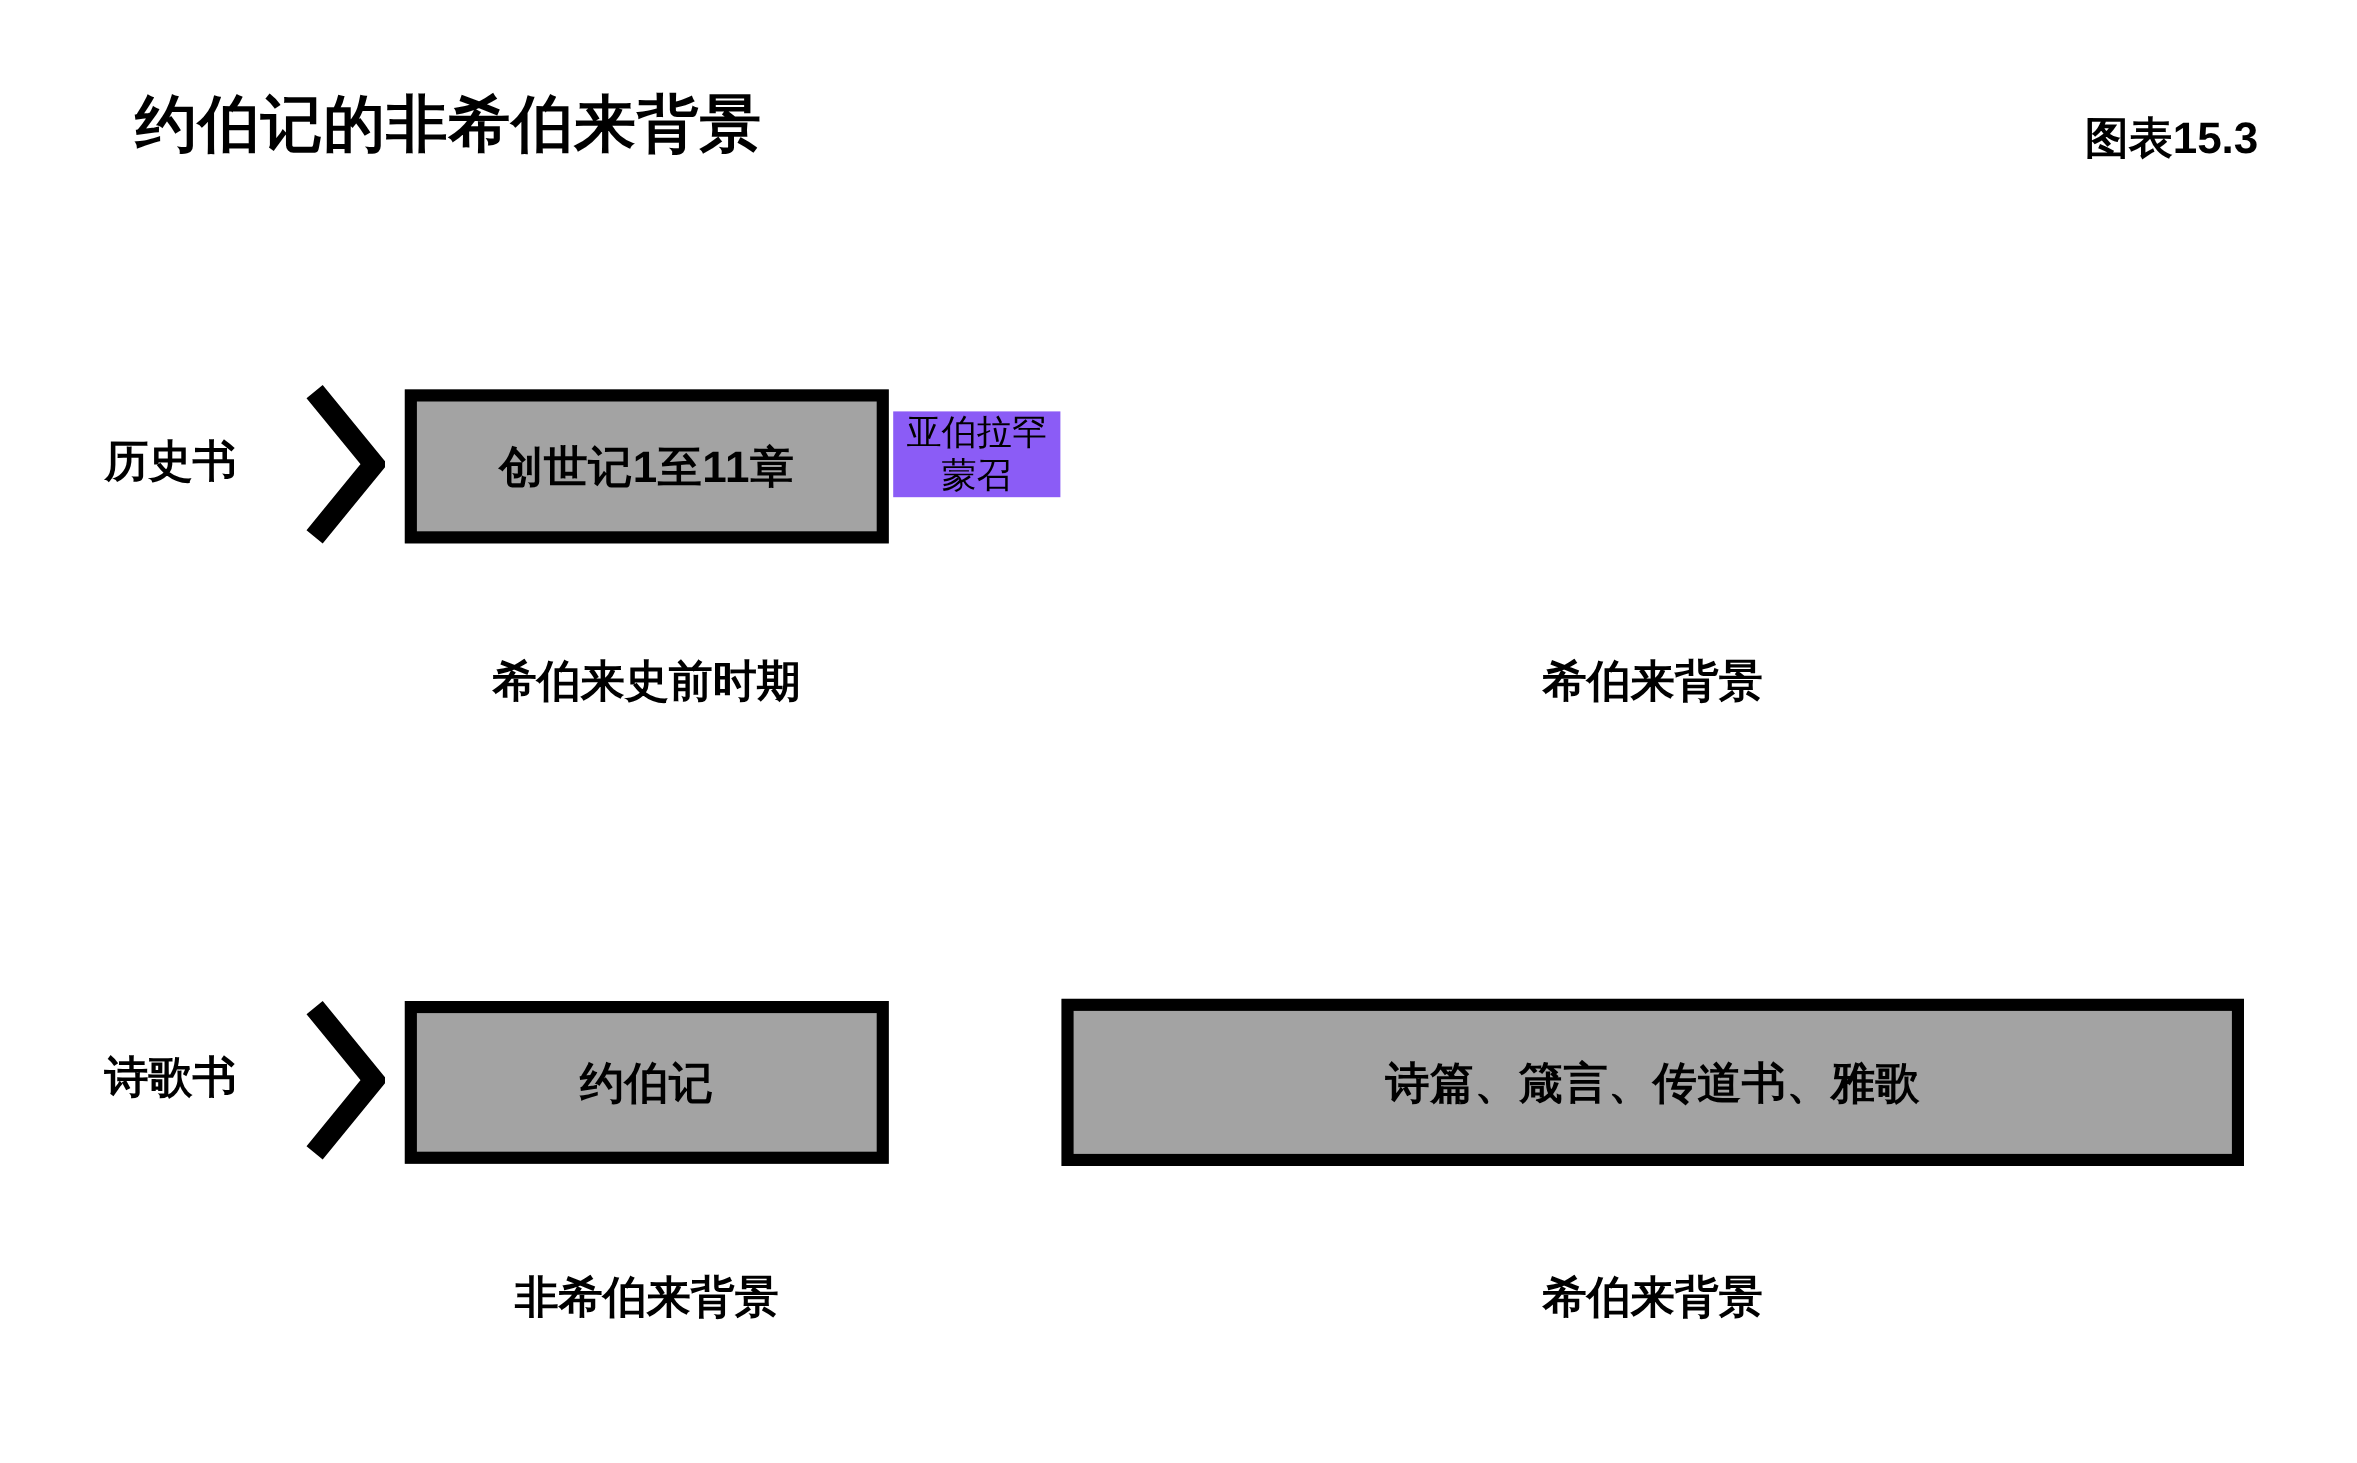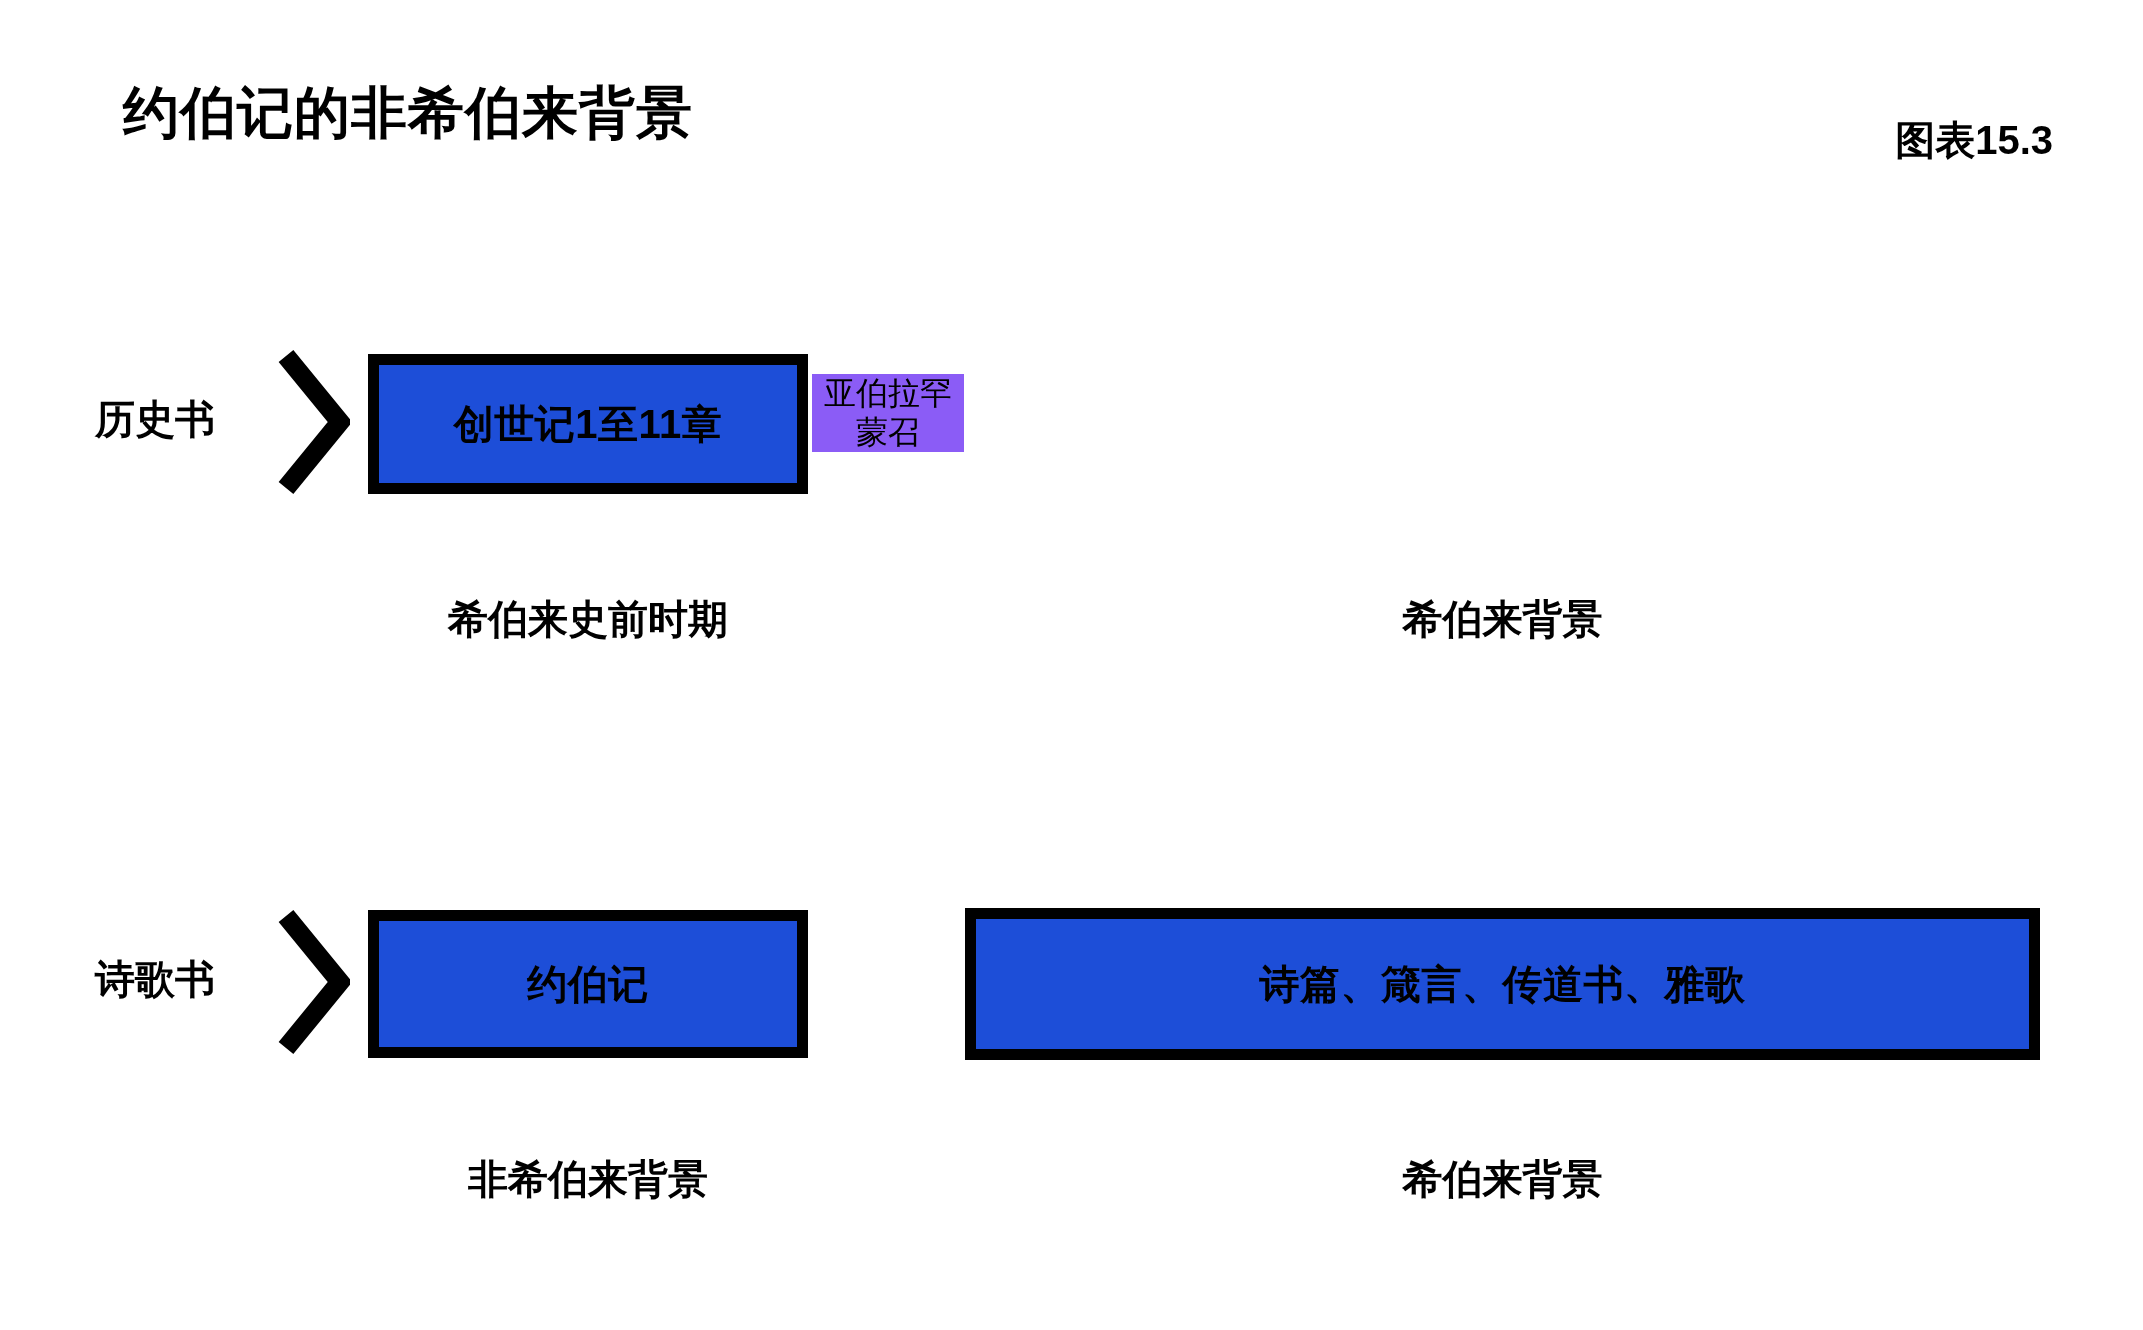--- a/index.html
+++ b/index.html
@@ -23,21 +23,21 @@
     top: 82px;
     font-size: 56px;
     font-weight: bold;
     letter-spacing: 1px;
     line-height: 1.1;
     white-space: nowrap;
   }
   #figure-number {
     position: absolute;
     right: 90px;
-    top: 113px;
+    top: 98px;
     font-size: 40px;
     font-weight: bold;
     white-space: nowrap;
   }
 
   
   .diagram-row {
     position: absolute;
     left: 0;
     width: 1990px;
@@ -62,21 +62,21 @@
     width: 72px;
     height: 148px;
   }
   .chevron svg { display: block; }
 
   
   .seg-box {
     position: absolute;
     box-sizing: border-box;
     border: 11px solid #000000;
-    background: #1d4ed8;
+    background: #a3a3a3;
     display: flex;
     align-items: center;
     justify-content: center;
   }
   .seg-box-label {
     font-size: 40px;
     font-weight: bold;
     white-space: nowrap;
     letter-spacing: 0.5px;
   }

